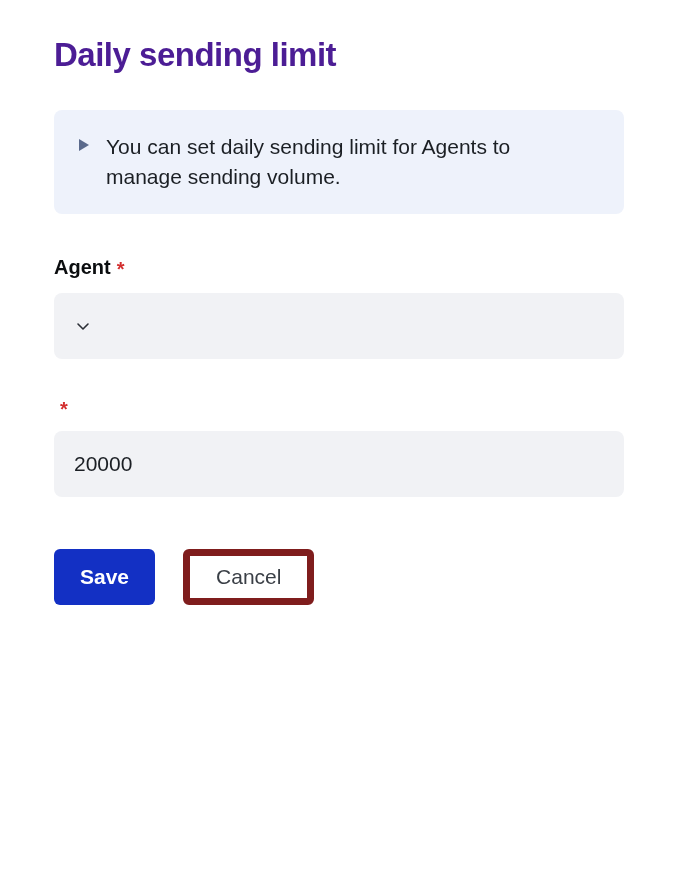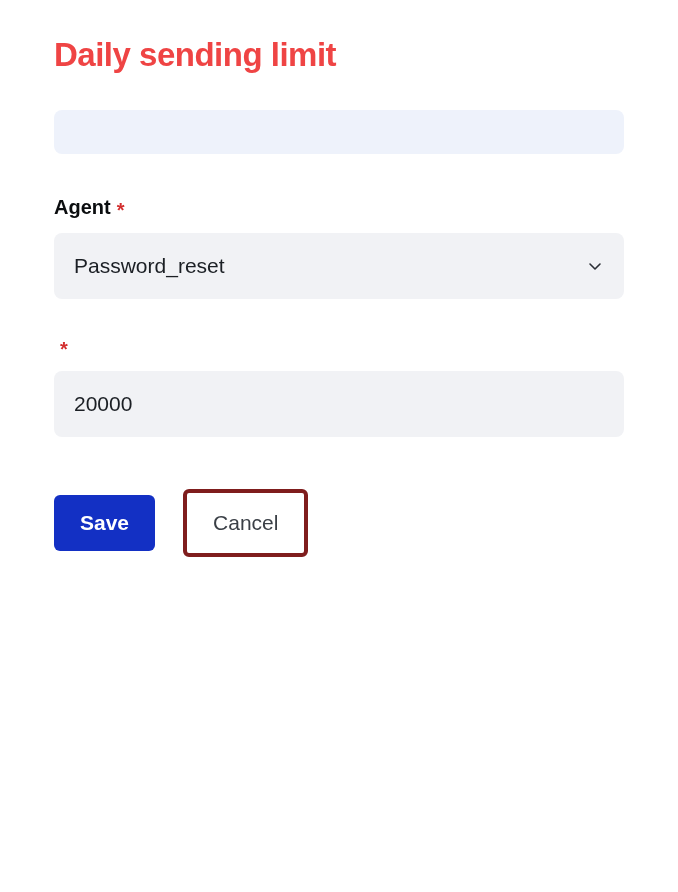--- a/index.html
+++ b/index.html
@@ -37,21 +37,21 @@
 
   .content {
     padding: 36px 54px 0 54px;
   }
 
   .page-title {
     font-size: 33px;
     font-weight: bold;
     letter-spacing: -0.5px;
     margin: 0 0 36px 0;
-    color: #ef4444;
+    color: #4c1d95;
   }
 
   .info-box {
     background: #eef2fb;
     border-radius: 8px;
     padding: 22px 26px 22px 22px;
     margin-bottom: 42px;
   }
 
   .info-item {
@@ -152,47 +152,54 @@
     font-weight: bold;
     font-family: "Liberation Sans", sans-serif;
     padding: 0 26px;
     height: 56px;
     cursor: pointer;
   }
 
   .btn-cancel {
     background: #ffffff;
     color: #3a3f46;
-    border: 4px solid #7f1d1d;
+    border: 7px solid #7f1d1d;
     border-radius: 6px;
     font-size: 21px;
     font-family: "Liberation Sans", sans-serif;
     padding: 0 26px;
-    height: 68px;
+    height: 56px;
     cursor: pointer;
   }
 </style>
 </head>
 <body>
 
 <div class="panel">
   <div class="content">
 
     <h1 class="page-title">Daily sending limit</h1>
 
     <div class="info-box">
+      <div class="info-item">
+        <span class="bullet-icon">
+          <svg width="16" height="16" viewBox="0 0 16 16" aria-hidden="true">
+            <path d="M3 2 L13 8 L3 14 Z" fill="#5b6a8c"></path>
+          </svg>
+        </span>
+        <span class="info-text">You can set daily sending limit for Agents to manage sending volume.</span>
+      </div>
     </div>
 
     <div class="field-label">
       <span>Agent</span>
       <span class="req-star">*</span>
     </div>
 
     <div class="select-wrap">
-      <span class="select-value">Password_reset</span>
       <span class="chevron">
         <svg width="18" height="18" viewBox="0 0 18 18" aria-hidden="true">
           <path d="M4 7 L9 12 L14 7" fill="none" stroke="#2b2f36" stroke-width="1.6" stroke-linecap="round" stroke-linejoin="round"></path>
         </svg>
       </span>
     </div>
 
     <div class="field-label">
       <span class="req-star">*</span>
     </div>

